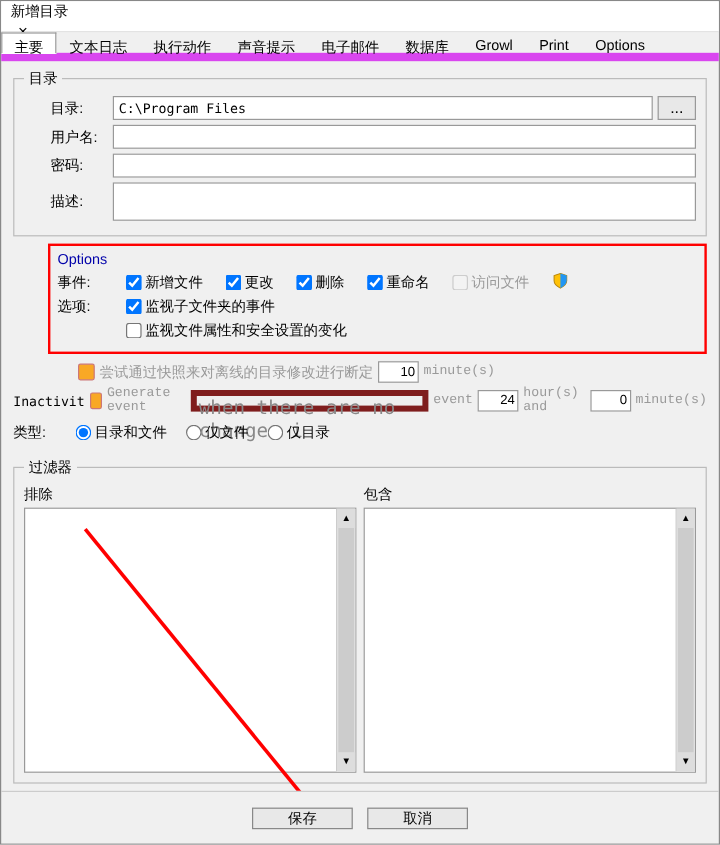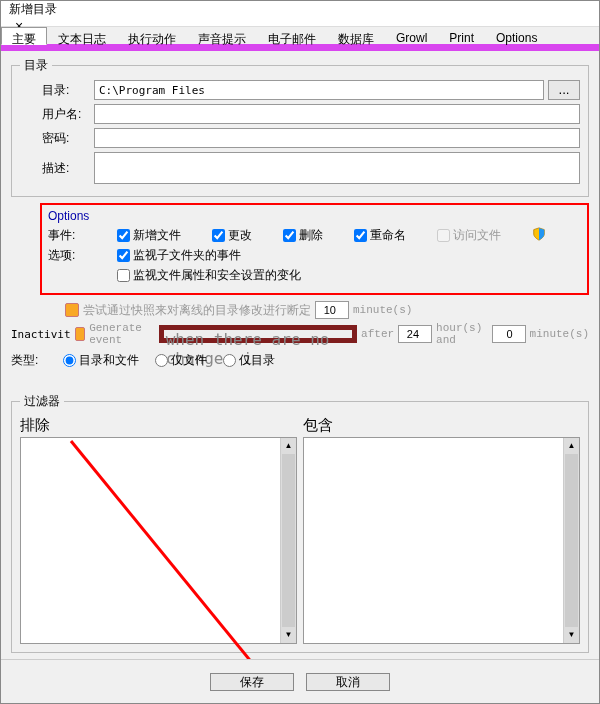--- a/index.html
+++ b/index.html
@@ -14,38 +14,38 @@
 .content { flex: 1; padding: 6px 10px 0 10px; display: flex; flex-direction: column; overflow: hidden; }
 fieldset { border: 1px solid #bbb; padding: 6px 8px 8px 8px; margin-bottom: 6px; }
 legend { font-size: 12px; padding: 0 4px; }
 .row { display: flex; align-items: center; margin-bottom: 4px; gap: 4px; margin-left: 22px; }
 .label { width: 48px; text-align: left; white-space: nowrap; }
 .input { flex: 1; height: 20px; border: 1px solid #999; background: #fff; padding: 0 4px; font-family: monospace; font-size: 11px; }
 .textarea { flex: 1; height: 32px; border: 1px solid #999; background: #fff; resize: none; }
 .browse { width: 32px; height: 20px; border: 1px solid #999; background: #e8e8e8; cursor: pointer; text-align: center; line-height: 16px; }
 .options-box { border: 2px solid #ff0000; padding: 4px 6px 6px 6px; margin-bottom: 6px; margin-left: 29px; }
 .opt-legend { color: #00a; font-size: 12px; margin-bottom: 4px; }
-.opt-row { display: flex; align-items: center; gap: 21px; margin-bottom: 3px; }
+.opt-row { display: flex; align-items: center; gap: 9px; margin-bottom: 3px; }
 .opt-label { width: 48px; }
 .cb { display: inline-flex; align-items: center; margin-right: 10px; gap: 3px; }
 .cb input { width: 13px; height: 13px; }
 .cb.disabled { color: #999; }
 .shield { width: 14px; height: 14px; display: inline-block; }
 .lock { width: 14px; height: 14px; background: #f9a825; border: 1px solid #c77; border-radius: 2px; display: inline-block; }
 .disabled-row { color: #999; display: flex; align-items: center; gap: 4px; margin-bottom: 3px; margin-left: 54px; }
 .inact-row { display: flex; align-items: center; gap: 4px; margin-bottom: 4px; }
 .inact-label { width: 60px; font-family: monospace; font-size: 11px; }
-.spinner { width: 34px; height: 18px; border: 1px solid #999; background: #fff; text-align: right; padding-right: 12px; font-size: 11px; }
+.spinner { width: 34px; height: 18px; border: 1px solid #999; background: #fff; text-align: right; padding-right: 2px; font-size: 11px; }
 .dropdown { height: 18px; border: 5px solid #7f1d1d; background: #eee; font-family: monospace; font-size: 16px; padding: 0 2px; color: #888; }
 .radio-row { display: flex; align-items: center; gap: 4px; margin-top: 2px; }
 .radio { display: inline-flex; align-items: center; margin-right: 12px; gap: 3px; }
 .filter-section { flex: 1; display: flex; flex-direction: column; min-height: 0; }
 .filter-boxes { flex: 1; display: flex; gap: 6px; min-height: 0; }
 .filter-col { flex: 1; display: flex; flex-direction: column; }
-.filter-title { font-size: 15px; margin-bottom: 2px; }
+.filter-title { font-size: 12px; margin-bottom: 2px; }
 .filter-area { flex: 1; border: 1px solid #999; background: #fff; position: relative; }
 .scrollbar { position: absolute; right: 0; top: 0; bottom: 0; width: 16px; background: #eee; border-left: 1px solid #ccc; }
 .scrollbar::before { content: ""; position: absolute; top: 0; left: 0; right: 0; bottom: 0; background: linear-gradient(#ddd,#ddd); }
 .scroll-thumb { position: absolute; left: 1px; right: 1px; top: 16px; bottom: 16px; background: #ccc; }
 .scroll-btn { position: absolute; left: 0; right: 0; height: 16px; background: #ddd; text-align: center; font-size: 8px; line-height: 16px; }
 .scroll-btn.top { top: 0; }
 .scroll-btn.bot { bottom: 0; }
 .footer { height: 44px; display: flex; justify-content: center; align-items: center; gap: 12px; border-top: 1px solid #ccc; }
 .btn { width: 84px; height: 18px; border: 1px solid #888; background: #e8e8e8; cursor: pointer; font-size: 12px; }
 .arrow-overlay { position: absolute; pointer-events: none; }
@@ -145,21 +145,21 @@
       <span>尝试通过快照来对离线的目录修改进行断定</span>
       <input class="spinner" value="10" style="">
       <span class="mono">minute(s)</span>
     </div>
 
     <div class="inact-row">
       <span class="inact-label">Inactivit</span>
       <span class="lock"></span>
       <span class="mono" style="color:#999">Generate event</span>
       <span class="dropdown">when there are no changes i</span>
-      <span class="mono" style="color:#999">after</span>
+      <span class="mono" style="color:#999">event</span>
       <input class="spinner" value="24" style="">
       <span class="mono" style="color:#999">hour(s) and</span>
       <input class="spinner" value="0" style="">
       <span class="mono" style="color:#999">minute(s)</span>
     </div>
 
     <div class="radio-row">
       <span class="label" style="width:48px">类型:</span>
       <label class="radio">
           <input type="radio" name="t" checked="" style="">
@@ -168,21 +168,21 @@
       <label class="radio">
           <input type="radio" name="t" style="">
           <span>仅文件</span>
         </label>
       <label class="radio">
           <input type="radio" name="t" style="">
           <span>仅目录</span>
         </label>
     </div>
 
-    <fieldset class="filter-section" style="margin-top:24px">
+    <fieldset class="filter-section" style="margin-top:12px">
       <legend>过滤器</legend>
       <div class="filter-boxes">
         <div class="filter-col">
           <div class="filter-title">排除</div>
           <div class="filter-area">
             <div class="scrollbar">
               <div class="scroll-btn top">▲</div>
               <div class="scroll-thumb"></div>
               <div class="scroll-btn bot">▼</div>
             </div>

